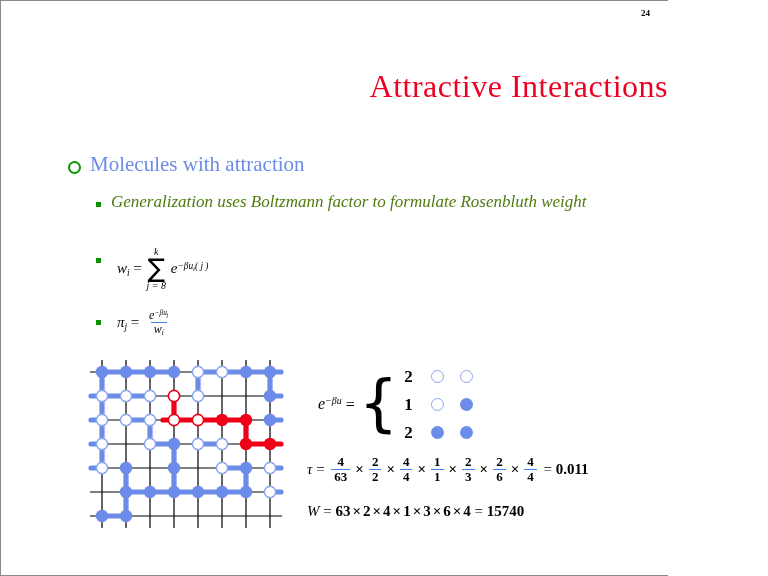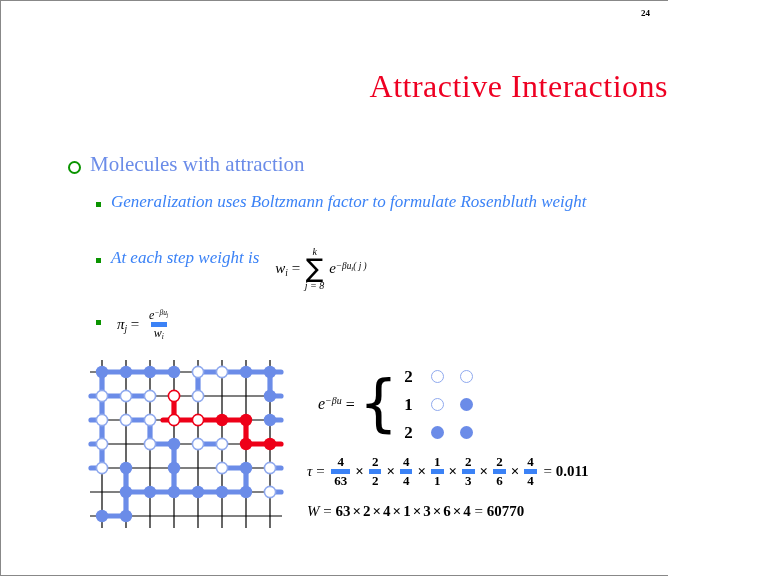--- a/index.html
+++ b/index.html
@@ -73,21 +73,21 @@
     align-items: flex-start;
     gap: 10px;
   }
   .b2-marker {
     width: 5px; height: 5px;
     background: #0a9400;
     margin-top: 10px;
     flex: none;
   }
   .b2-text {
-    color: #3b82f6;
+    color: #4d7c0f;
     font-size: 17px;
     font-style: italic;
     font-family: "Liberation Serif", serif;
     line-height: 1.2;
   }
   #b2a { left: 96px; top: 192px; width: 610px; }
   #b2b { left: 96px; top: 248px; }
   #b2c { left: 96px; top: 310px; }
 
   
@@ -118,21 +118,21 @@
     display: inline-flex;
     flex-direction: column;
     align-items: center;
     vertical-align: middle;
     line-height: 1.05;
     margin: 0 3px;
     position: relative;
     top: -1px;
   }
   .frac > .num { padding: 0 3px; }
-  .frac > .den { padding: 0 3px; border-top: 5px solid #3b82f6; }
+  .frac > .den { padding: 0 3px; border-top: 1px solid #3b82f6; }
 
   
   #lattice {
     position: absolute;
     left: 88px;
     top: 358px;
   }
   
   #ebu {
     position: absolute;
@@ -199,21 +199,20 @@
     <span class="b1-text">Molecules with attraction</span>
   </div>
 
   <div class="b2" id="b2a">
     <span class="b2-marker"></span>
     <span class="b2-text">Generalization uses Boltzmann factor to formulate Rosenbluth weight</span>
   </div>
 
   <div class="b2" id="b2b">
     <span class="b2-marker"></span>
-    <span class="b2-text">At each step weight is</span>
     <span class="math" style="font-size:15px;padding-left:6px;">
       <span>w</span><span class="sub">i</span>
       <span class="mathu">=</span>
       <span class="sum-wrap">
         <span class="sum-lim">k</span>
         <span class="sum-big">∑</span>
         <span class="sum-lim">j = 8</span>
       </span>
       <span>e</span><span class="sup">−βu</span><span class="sup" style="font-size:0.45em;vertical-align:0.35em">i</span><span class="sup">( j )</span>
     </span>
@@ -398,16 +397,16 @@
         </span></span>
     <span class="mathu">=</span>
     <span class="bold-n">0.011</span>
   </div>
 
   <div id="w-row" class="math">
     <span>W</span>
     <span class="mathu">=</span>
     <span id="w-factors"><span class="bold-n">63</span><span class="times bold-n">×</span><span class="bold-n">2</span><span class="times bold-n">×</span><span class="bold-n">4</span><span class="times bold-n">×</span><span class="bold-n">1</span><span class="times bold-n">×</span><span class="bold-n">3</span><span class="times bold-n">×</span><span class="bold-n">6</span><span class="times bold-n">×</span><span class="bold-n">4</span></span>
     <span class="mathu">=</span>
-    <span class="bold-n">60770</span>
+    <span class="bold-n">15740</span>
   </div>
 
 </div>
 
 </body></html>

